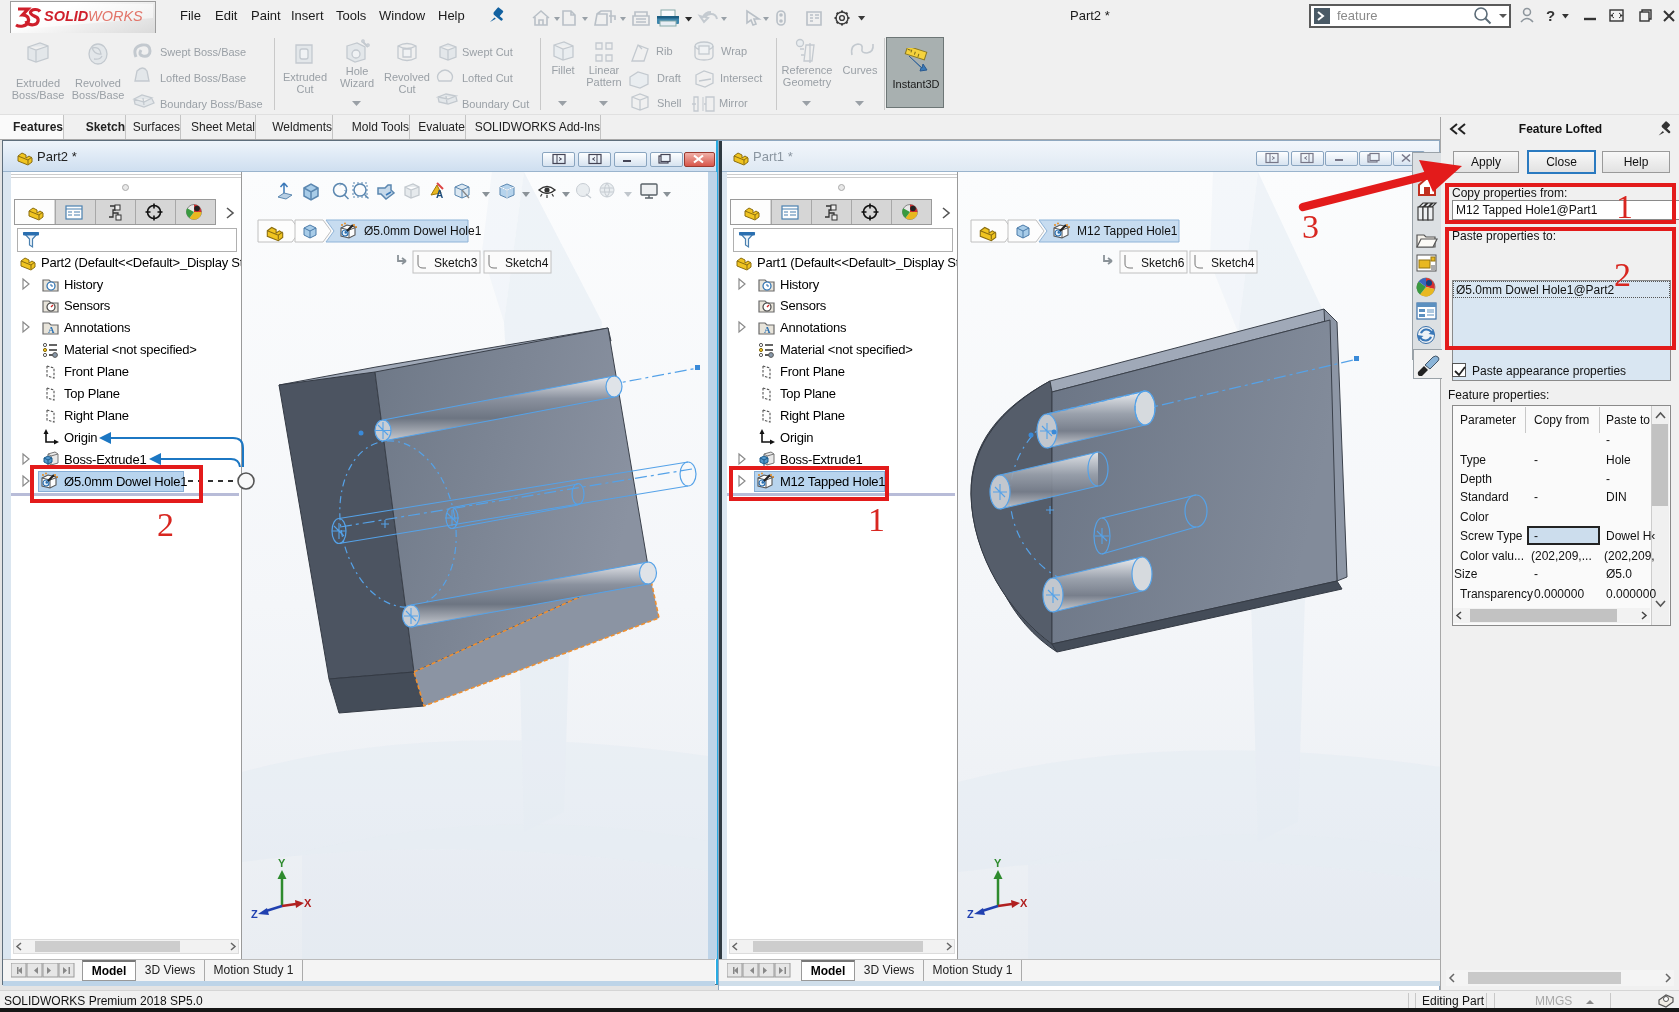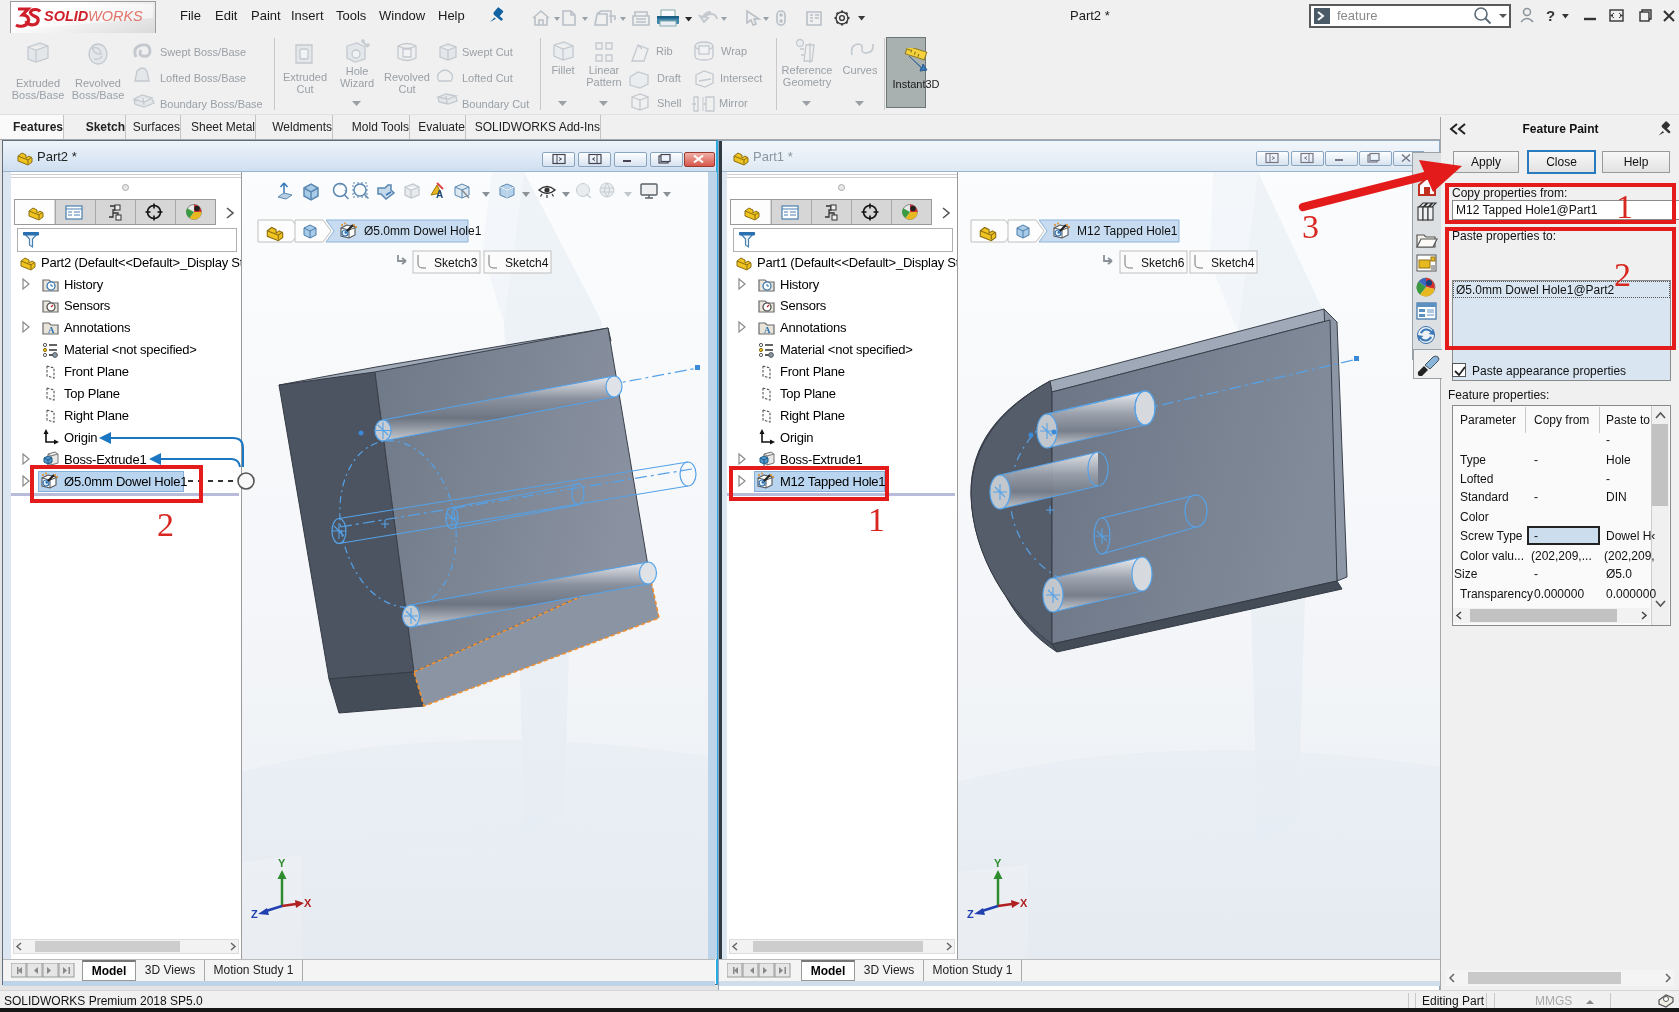--- a/index.html
+++ b/index.html
@@ -189,21 +189,21 @@
 <div class="rlabel" style="left:528px;top:31px;width:70px;">Fillet</div>
 <div class="rlabel" style="left:569px;top:31px;width:70px;">Linear<br>Pattern</div>
 <div class="rlabel" style="left:656px;top:12px;text-align:left;">Rib</div>
 <div class="rlabel" style="left:657px;top:39px;text-align:left;">Draft</div>
 <div class="rlabel" style="left:657px;top:64px;text-align:left;">Shell</div>
 <div class="rlabel" style="left:721px;top:12px;text-align:left;">Wrap</div>
 <div class="rlabel" style="left:720px;top:39px;text-align:left;">Intersect</div>
 <div class="rlabel" style="left:719px;top:64px;text-align:left;">Mirror</div>
 <div class="rlabel" style="left:772px;top:31px;width:70px;">Reference<br>Geometry</div>
 <div class="rlabel" style="left:825px;top:31px;width:70px;">Curves</div>
-<div class="abs" style="left:886px;top:4px;width:40px;height:71px;background:#a8b0b0;border:1px solid #6d7676;padding-left:12px;">
+<div class="abs" style="left:886px;top:4px;width:58px;height:71px;background:#a8b0b0;border:1px solid #6d7676;padding-left:12px;">
  <svg class="abs" style="left:16px;top:10px;" width="26" height="24" viewBox="0 0 26 24">
   <rect x="3" y="1" width="20" height="8" fill="#f5d23c" stroke="#8a7820" transform="rotate(18 13 5)"></rect>
   <path d="M4 4 l3 0 M8 3 l0 3 M12 4 l0 3 M16 5 l0 3" stroke="#7a6a18" stroke-width="1" transform="rotate(18 13 5)"></path>
   <path d="M6 8 L19 20 l1 -4 l4 6 l-7 1 l1 -3" fill="#3a7ab8" stroke="#2a5a90" stroke-width="1"></path>
  </svg>
  <div class="abs" style="left:0;top:40px;width:58px;text-align:center;font-size:11px;color:#1a1a1a;">Instant3D</div>
 </div>
 </div>
 <div class="abs" id="tabrow">
 <div class="dtab" style="left:0;width:64px;font-weight:bold;background:#fafafa;">Features</div>
@@ -885,21 +885,21 @@
    <div class="abs" style="left:82px;top:0px;width:54px;height:21px;background:#fff;border:1px solid #999;border-top:2px solid #777;font-size:12px;font-weight:bold;text-align:center;line-height:19px;">Model</div>
    <div class="abs" style="left:136px;top:0px;width:69px;height:21px;border-right:1px solid #aaa;font-size:12px;text-align:center;line-height:21px;color:#222;">3D Views</div>
    <div class="abs" style="left:205px;top:0px;width:98px;height:21px;border-right:1px solid #aaa;font-size:12px;text-align:center;line-height:21px;color:#222;">Motion Study 1</div>
  </div>
  <div class="abs" style="left:0px;top:840px;width:722px;height:5px;background:#cfdeea;"></div>
 </div>
 <div class="abs" id="taskpane" style="left:1440px;top:117px;width:239px;height:873px;background:#f0f0f0;border-left:1px solid #a8a8a8;font-size:12px;color:#111;">
  <svg class="abs" style="left:8px;top:5px" width="20" height="14">
       <path d="M8 2 L2 7 L8 12 M16 2 L10 7 L16 12" stroke="#222" stroke-width="2" fill="none"></path>
     </svg>
- <div class="abs" style="left:0;top:5px;width:239px;text-align:center;font-weight:bold;font-size:12px;">Feature Paint</div>
+ <div class="abs" style="left:0;top:5px;width:239px;text-align:center;font-weight:bold;font-size:12px;">Feature Lofted</div>
  <svg class="abs" style="left:215px;top:3px" width="18" height="18" viewBox="0 0 18 18">
       <g fill="#333">
         <rect x="7.2" y="2" width="6" height="7" rx="1" transform="rotate(42 10 5)"></rect>
         <rect x="5" y="8" width="10.5" height="2.4" rx="1" transform="rotate(42 10 9)"></rect>
         <path d="M6.8 11 L2.6 15.4 L8 12.4 Z"></path>
       </g>
     </svg>
  <div class="abs" style="left:12px;top:34px;width:66px;height:22px;background:linear-gradient(#f8f8f8,#e2e2e2);border:1px solid #9a9a9a;text-align:center;line-height:20px;">Apply</div>
  <div class="abs" style="left:86px;top:33px;width:69px;height:24px;background:linear-gradient(#f8f8f8,#e2e2e2);border:2px solid #2a7ac0;text-align:center;line-height:20px;">Close</div>
  <div class="abs" style="left:161px;top:34px;width:68px;height:22px;background:linear-gradient(#f8f8f8,#e2e2e2);border:1px solid #9a9a9a;text-align:center;line-height:20px;">Help</div>
@@ -924,21 +924,21 @@
  <div class="abs" style="left:210px;top:289px;width:18px;height:219px;background:#f0f0f0;border-left:1px solid #ccc;"></div>
  <svg class="abs" style="left:210px;top:289px" width="18" height="219">
       <path d="M5 12 l4.5 -5 l4.5 5" stroke="#555" stroke-width="1.6" fill="none"></path>
       <rect x="1" y="18" width="16" height="82" fill="#c2c2c2"></rect>
       <path d="M5 195 l4.5 5 l4.5 -5" stroke="#555" stroke-width="1.6" fill="none"></path>
     </svg>
  <div class="abs" style="left:19px;top:336px;">Type</div>
     <div class="abs" style="left:93px;top:336px;">-</div>
     <div class="abs" style="left:165px;top:336px;">Hole</div>
  <div class="abs" style="left:165px;top:316px;">-</div>
- <div class="abs" style="left:19px;top:355px;">Lofted</div>
+ <div class="abs" style="left:19px;top:355px;">Depth</div>
     <div class="abs" style="left:165px;top:355px;">-</div>
  <div class="abs" style="left:19px;top:373px;">Standard</div>
     <div class="abs" style="left:93px;top:373px;">-</div>
     <div class="abs" style="left:165px;top:373px;">DIN</div>
  <div class="abs" style="left:19px;top:393px;">Color</div>
  <div class="abs" style="left:86px;top:409px;width:73px;height:19px;background:#ccdded;border:2px solid #222;"></div>
  <div class="abs" style="left:19px;top:412px;">Screw Type</div>
     <div class="abs" style="left:93px;top:412px;">-</div>
     <div class="abs" style="left:165px;top:412px;">Dowel H‹</div>
  <div class="abs" style="left:19px;top:432px;">Color valu...</div>

